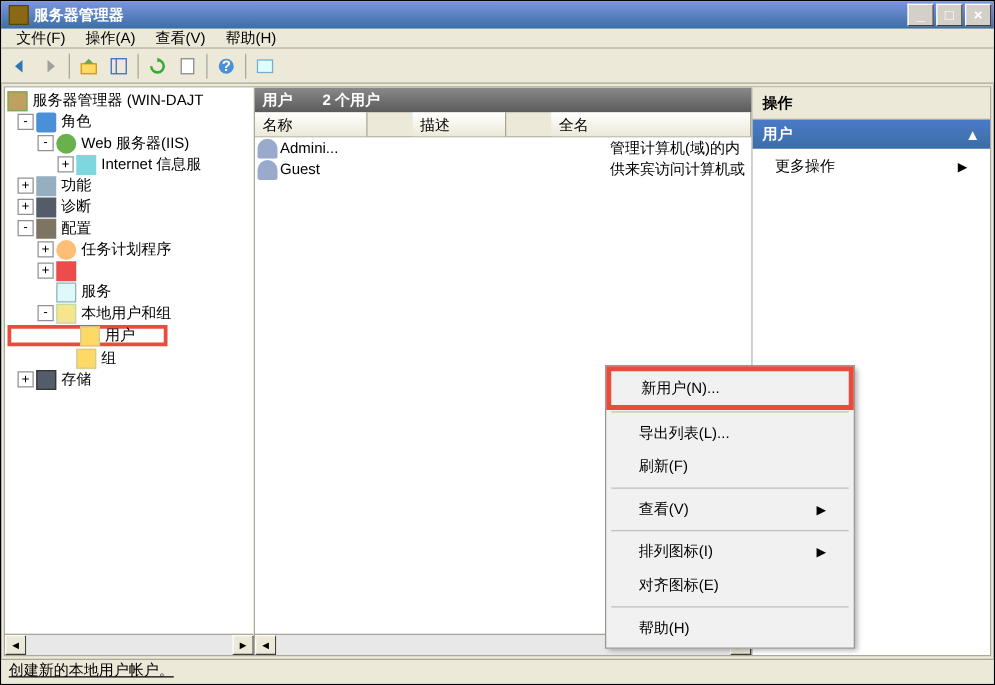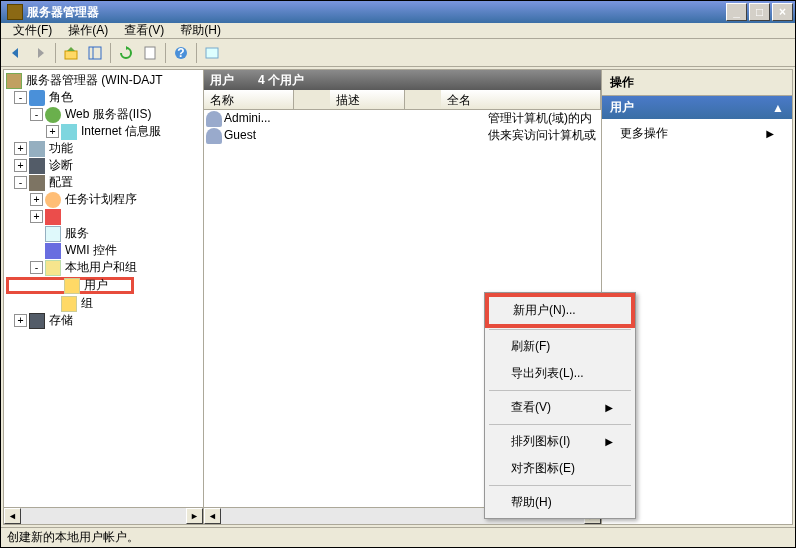--- a/index.html
+++ b/index.html
@@ -48,25 +48,25 @@
 .list-body { flex: 1; background: #fff; overflow: hidden; }
 .list-row { display: flex; height: 17px; align-items: center; cursor: pointer; }
 .list-row .cell-name { width: 90px; padding-left: 2px; display: flex; align-items: flex-start; overflow: hidden; }
 .list-row .cell-full { width: 160px; padding-left: 6px; }
 .list-row .cell-desc { flex: 1; padding-left: 6px; overflow: hidden; white-space: nowrap; margin-left: 28px; }
 .user-icon { width: 16px; height: 16px; background: #9ac; border-radius: 8px 8px 2px 2px; margin-right: 2px; flex-shrink: 0; }
 .actions-pane { width: 190px; background: #fff; display: flex; flex-direction: column; }
 .actions-header { background: #ece9d8; border-bottom: 1px solid #aca899; padding: 4px 8px; font-weight: bold; }
 .actions-section { background: linear-gradient(#4a7ac8, #3a6ea5); color: #fff; padding: 3px 8px; display: flex; justify-content: space-between; align-items: center; font-weight: bold; }
 .action-item { padding: 6px 18px; cursor: pointer; display: flex; justify-content: space-between; align-items: center; }
-.context-menu { position: absolute; left: 280px; top: 222px; background: #f1f1f1; border: 1px solid #979797; box-shadow: 2px 2px 4px rgba(0,0,0,0.3); width: 152px; z-index: 100; padding: 2px; }
+.context-menu { position: absolute; left: 280px; top: 222px; background: #f1f1f1; border: 1px solid #979797; box-shadow: 2px 2px 4px rgba(0,0,0,0.3); width: 200px; z-index: 100; padding: 2px; }
 .ctx-item { padding: 5px 20px 5px 24px; cursor: pointer; display: flex; justify-content: space-between; align-items: center; }
 .ctx-sep { height: 1px; background: #c0c0c0; margin: 3px 2px; }
 .ctx-highlight { border: 4px solid #e74c3c; margin: -2px; }
-.statusbar { height: 20px; background: #ece9d8; border-top: 1px solid #aca899; display: flex; align-items: center; padding: 0 6px; }
+.statusbar { height: 20px; background: #ece9d8; border-top: 1px solid #aca899; display: flex; align-items: flex-start; padding: 0 6px; text-decoration: underline; }
 .arrow-right { font-size: 10px; }
 svg { display: block; }
 .scrollbar-h { height: 17px; background: #ece9d8; border-top: 1px solid #aca899; display: flex; }
 .sb-btn { width: 17px; height: 16px; background: #ece9d8; border: 1px solid #fff; border-right-color: #404040; border-bottom-color: #404040; display: flex; align-items: center; justify-content: center; font-size: 9px; }
 .sb-track { flex: 1; background: #e8e8e8; }
 </style>
 </head>
 <body>
 
 <div class="window">
@@ -185,25 +185,20 @@
         <div class="tree-node" style="padding-left:24px">
           <span class="tree-expand">+</span>
           <span class="tree-icon icon-sec"></span>
         </div>
         <div class="tree-node" style="padding-left:24px">
           <span class="tree-noexpand"></span>
           <span class="tree-icon icon-svc"></span>
           <span class="tree-label">服务</span>
         </div>
         <div class="tree-node" style="padding-left:24px">
-          <span class="tree-noexpand"></span>
-          <span class="tree-icon icon-wmi"></span>
-          <span class="tree-label">WMI 控件</span>
-        </div>
-        <div class="tree-node" style="padding-left:24px">
           <span class="tree-expand">-</span>
           <span class="tree-icon icon-users"></span>
           <span class="tree-label">本地用户和组</span>
         </div>
         <div class="tree-node highlight-red" style="padding-left:40px;margin:1px 0;width:128px">
           <span class="tree-noexpand"></span>
           <span class="tree-icon icon-folder"></span>
           <span class="tree-label">用户</span>
         </div>
         <div class="tree-node" style="padding-left:40px">
@@ -220,21 +215,21 @@
       <div class="scrollbar-h" style="position:absolute;bottom:0;left:0;right:0">
         <div class="sb-btn">◄</div>
         <div class="sb-track"></div>
         <div class="sb-btn">►</div>
       </div>
     </div>
 
     <div class="list-pane">
       <div class="list-header-bar">
         <span>用户</span>
-        <span style="margin-left:24px">4 个用户</span>
+        <span style="margin-left:24px">2 个用户</span>
       </div>
       <div class="list-columns">
         <div class="col-header col-name">名称</div>
         <div class="col-header col-desc">描述</div>
         <div class="col-header col-full">全名</div>
       </div>
       <div class="list-body">
         <div class="list-row">
           <div class="cell-name">
               <span class="user-icon"></span>
@@ -259,24 +254,24 @@
       </div>
 
       <div class="context-menu">
         <div class="ctx-highlight">
           <div class="ctx-item">
               <span>新用户(N)...</span>
             </div>
         </div>
         <div class="ctx-sep"></div>
         <div class="ctx-item">
+            <span>导出列表(L)...</span>
+          </div>
+        <div class="ctx-item">
             <span>刷新(F)</span>
-          </div>
-        <div class="ctx-item">
-            <span>导出列表(L)...</span>
           </div>
         <div class="ctx-sep"></div>
         <div class="ctx-item">
             <span>查看(V)</span>
             <span class="arrow-right">▶</span>
           </div>
         <div class="ctx-sep"></div>
         <div class="ctx-item">
             <span>排列图标(I)</span>
             <span class="arrow-right">▶</span>

